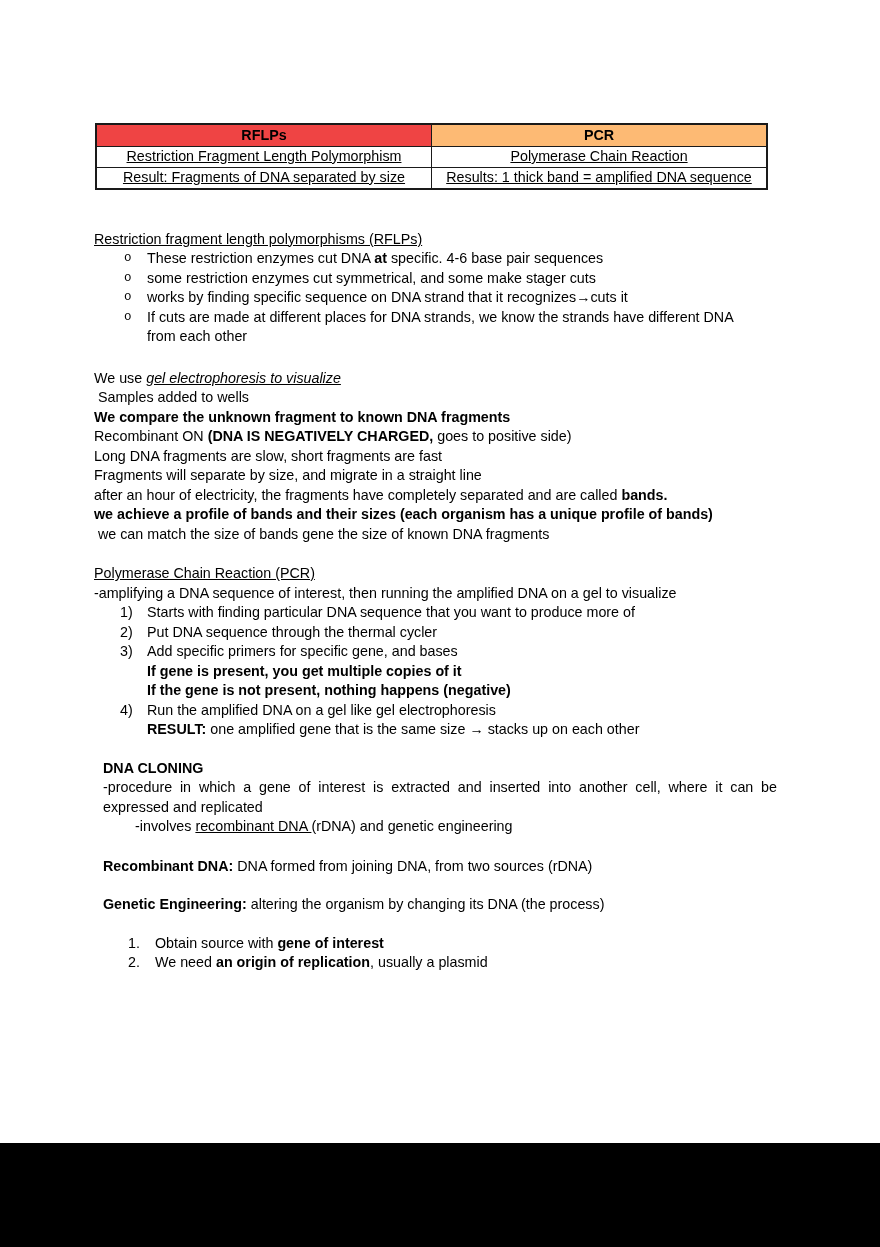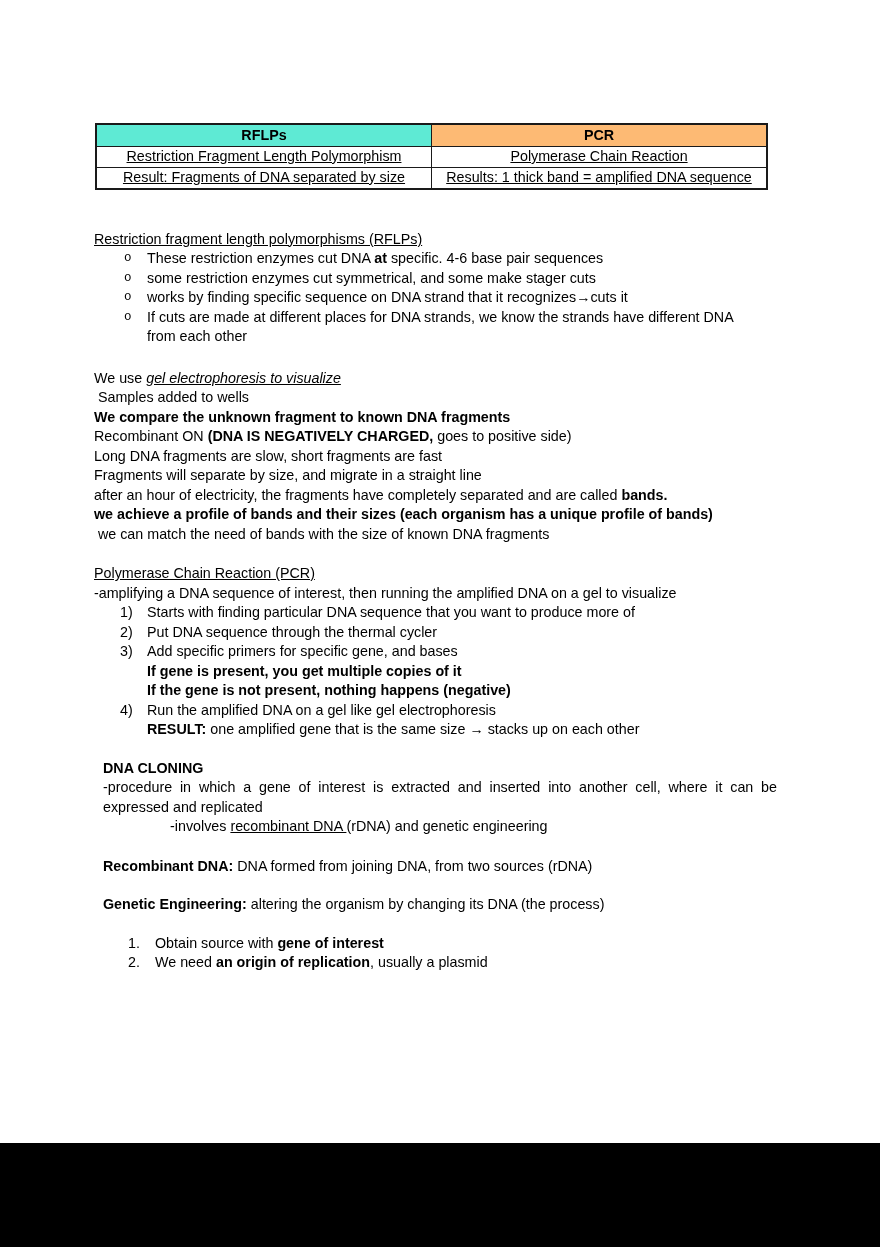--- a/index.html
+++ b/index.html
@@ -22,36 +22,36 @@
   .sec-indent{margin-left:94px;width:650px;}
   .sec-main{margin-left:103px;width:674px;}
   .h-underline{text-decoration:underline;}
   .li{display:flex;}
   .li .marker{flex:0 0 53px;padding-left:30px;box-sizing:border-box;}
   .li.num .marker{padding-left:26px;}
   .li.proc .marker{flex:0 0 52px;padding-left:25px;}
   .marker.mono{font-family:"Liberation Mono",monospace;font-size:12.5px;}
   .sub-line{margin-left:53px;}
   .justify{text-align:justify;}
-  .indent50{margin-left:67px;}
+  .indent50{margin-left:32px;}
   .mt-table-gap{margin-top:40px;}
   .mt-22{margin-top:22px;}
   .mt-20{margin-top:20px;}
   .mt-19{margin-top:19px;}
   .bottom-bar{position:absolute;left:0;top:1143px;width:880px;height:104px;}
 </style>
 </head>
 <body>
 
 <div class="page">
 
   <table class="cmp">
     <tbody>
       <tr>
-        <th style="background-color: #5eead4;">RFLPs</th>
+        <th style="background-color: #ef4444;">RFLPs</th>
         <th style="background-color: #fdba74;">PCR</th>
       </tr>
       <tr>
         <td>
             <div class="cell-line">Restriction Fragment Length Polymorphism</div>
           </td>
         <td>
             <div class="cell-line">Polymerase Chain Reaction</div>
           </td>
       </tr>
@@ -88,21 +88,21 @@
 
   <div class="sec-indent mt-22">
     <div class="t-line one-line"><span>We use </span><span class="seg-i seg-u">gel electrophoresis to visualize</span></div>
     <div class="t-line one-line"><span> Samples added to wells</span></div>
     <div class="t-line one-line"><span class="seg-b">We compare the unknown fragment to known DNA fragments</span></div>
     <div class="t-line one-line"><span>Recombinant ON </span><span class="seg-b">(DNA IS NEGATIVELY CHARGED,</span><span> goes to positive side)</span></div>
     <div class="t-line one-line"><span>Long DNA fragments are slow, short fragments are fast</span></div>
     <div class="t-line one-line"><span>Fragments will separate by size, and migrate in a straight line</span></div>
     <div class="t-line one-line"><span>after an hour of electricity, the fragments have completely separated and are called </span><span class="seg-b">bands.</span></div>
     <div class="t-line one-line"><span class="seg-b">we achieve a profile of bands and their sizes (each organism has a unique profile of bands)</span></div>
-    <div class="t-line one-line"><span> we can match the need of bands with the size of known DNA fragments</span></div>
+    <div class="t-line one-line"><span> we can match the size of bands gene the size of known DNA fragments</span></div>
   </div>
 
   <div class="sec-indent mt-20">
     <div class="h-underline one-line">Polymerase Chain Reaction (PCR)</div>
     <div class="t-line one-line"><span>-amplifying a DNA sequence of interest, then running the amplified DNA on a gel to visualize</span></div>
     <div class="li num">
       <span class="marker">1)</span>
       <span class="t-line one-line"><span>Starts with finding particular DNA sequence that you want to produce more of</span></span>
     </div>
     <div class="li num">

